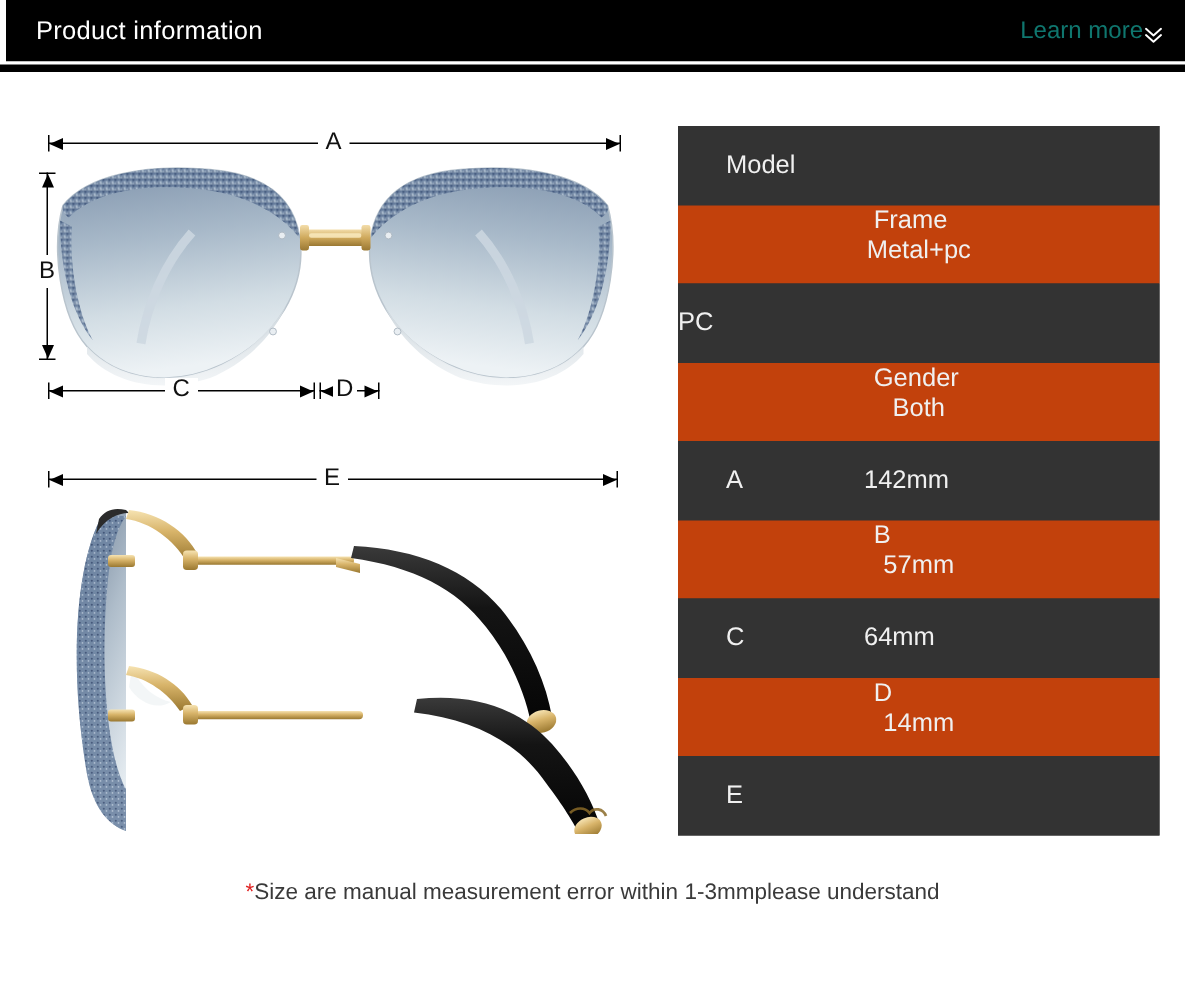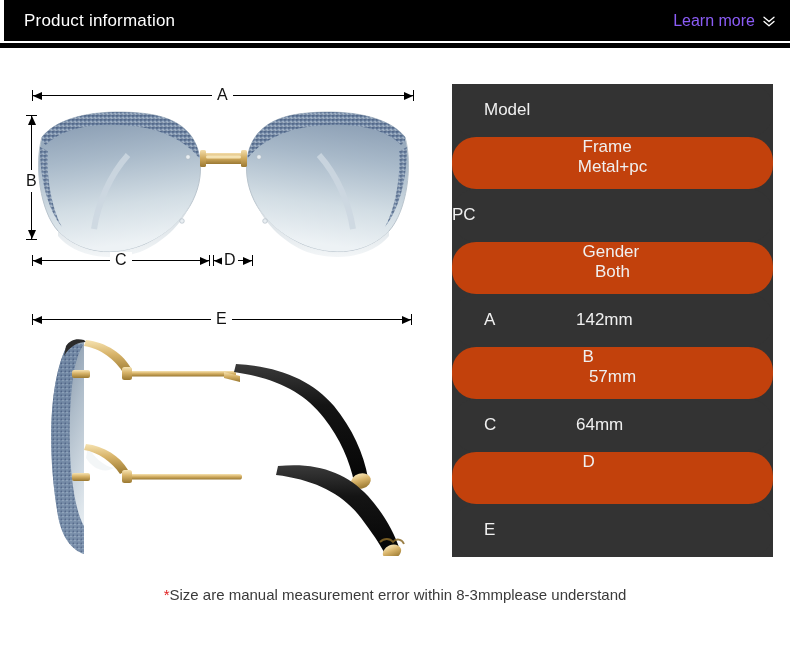--- a/index.html
+++ b/index.html
@@ -33,23 +33,22 @@
     font-size: 17px;
     letter-spacing: 0.2px;
     white-space: nowrap;
   }
   .header-action {
     position: absolute;
     right: 18px;
     top: 50%;
     transform: translateY(-50%);
     display: flex;
-    align-items: center;
-    gap: 7px;
-    color: #8b5cf6;
+    align-items: flex-end;
+    color: #0f766e;
     font-size: 16px;
     white-space: nowrap;
     cursor: pointer;
   }
   .dbl-chevron {
     display: inline-block;
     width: 14px;
     height: 14px;
   }
   .header-rule {
@@ -154,21 +153,20 @@
     left: 452px;
     top: 84px;
     width: 321px;
     background: #333333;
   }
   .spec-row {
     display: flex;
     align-items: center;
     height: 52.5px;
     box-sizing: border-box;
-    border-radius: 24px;
   }
   .spec-row.odd  { background: #333333; }
   .spec-row.even { background: #c2410c; flex-direction: column; }
   .spec-key {
     width: 124px;
     padding-left: 32px;
     box-sizing: border-box;
     color: #f0f0f0;
     font-size: 17px;
     white-space: nowrap;
@@ -423,21 +421,22 @@
   <div class="spec-row even">
     <div class="spec-key">B</div>
     <div class="spec-val">57mm</div>
   </div>
   <div class="spec-row odd">
     <div class="spec-key">C</div>
     <div class="spec-val">64mm</div>
   </div>
   <div class="spec-row even">
     <div class="spec-key">D</div>
+    <div class="spec-val">14mm</div>
   </div>
   <div class="spec-row odd">
     <div class="spec-key">E</div>
   </div>
 </div>
 
 <div class="footer-note">
-  <span class="star">*</span><span>Size are manual measurement error within 8-3mmplease understand</span>
+  <span class="star">*</span><span>Size are manual measurement error within 1-3mmplease understand</span>
 </div>
 
 </body></html>

